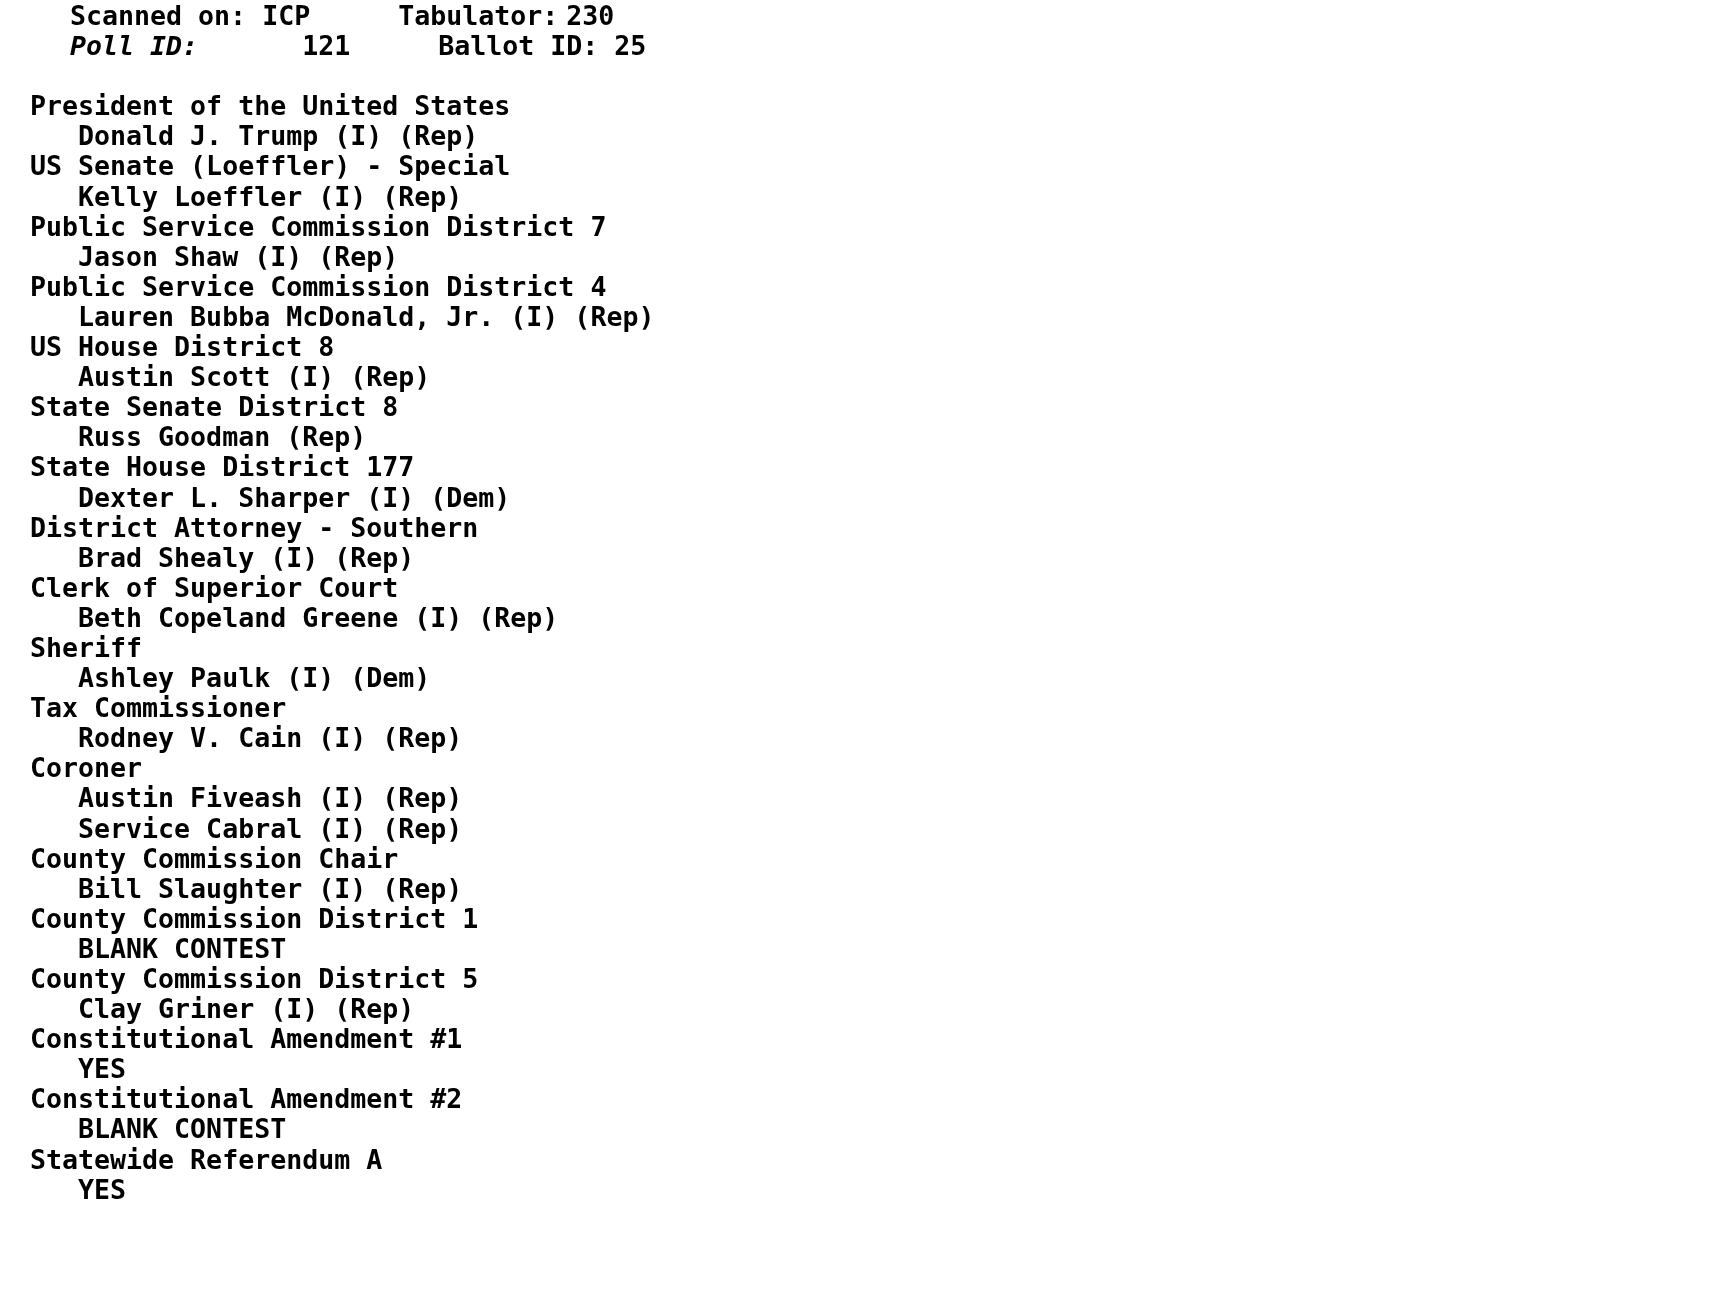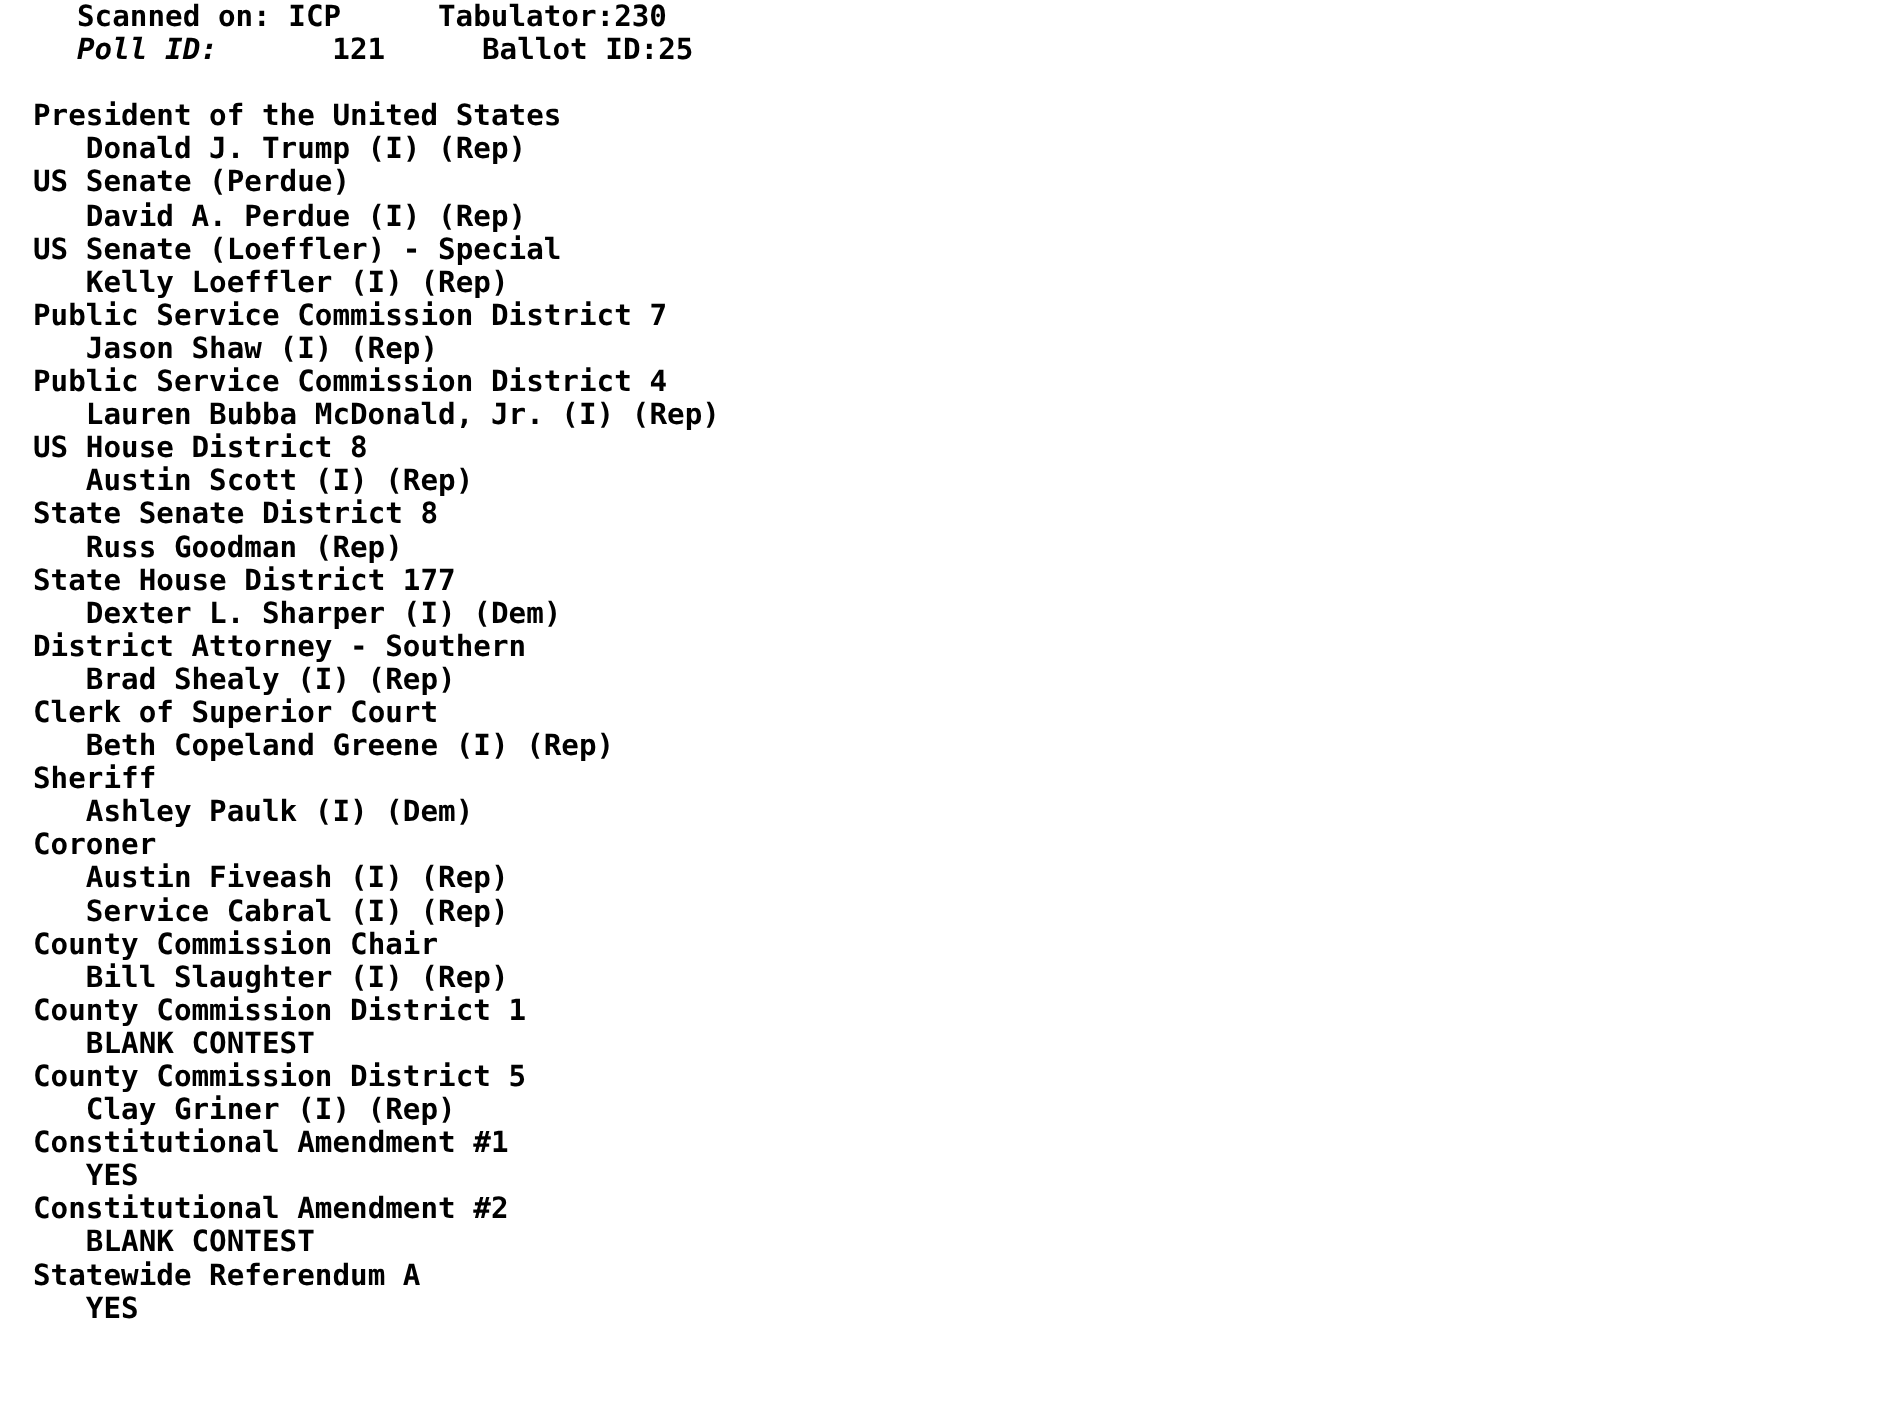--- a/index.html
+++ b/index.html
@@ -33,21 +33,21 @@
     white-space: pre;
     vertical-align: top;
     margin-left: 40px;
   }
   .w12 { width: 12ch; font-style: italic; }
   .w18 { width: 18ch; }
   .w6  { width: 6ch;  }
   .num {
     display: inline-block;
     width: 4ch;
-    text-align: left;
+    text-align: center;
     white-space: pre;
     vertical-align: top;
   }
   .contest-list {
     margin-top: 30.1px; 
   }
   .selection {
     padding-left: 3ch; 
   }
 </style>
@@ -58,24 +58,20 @@
   <div class="ballot">
 
     <div class="line"><span class="cell w18"><span>Scanned on:</span><span> </span><span>ICP</span></span><span class="cell"><span>Tabulator:</span><span class="num">230</span></span></div>
 
     <div class="line"><span class="cell w12">Poll ID:</span><span class="cell w6">121</span><span class="cell"><span>Ballot ID:</span><span class="num">25</span></span></div>
 
     <div class="contest-list" id="contest-list">
         <div class="contest">
           <div class="line contest-name">President of the United States</div>
           <div class="line selection">Donald J. Trump (I) (Rep)</div>
-        </div>
-        <div class="contest">
-          <div class="line contest-name">US Senate (Perdue)</div>
-          <div class="line selection">David A. Perdue (I) (Rep)</div>
         </div>
         <div class="contest">
           <div class="line contest-name">US Senate (Loeffler) - Special</div>
           <div class="line selection">Kelly Loeffler (I) (Rep)</div>
         </div>
         <div class="contest">
           <div class="line contest-name">Public Service Commission District 7</div>
           <div class="line selection">Jason Shaw (I) (Rep)</div>
         </div>
         <div class="contest">
@@ -100,20 +96,24 @@
         </div>
         <div class="contest">
           <div class="line contest-name">Clerk of Superior Court</div>
           <div class="line selection">Beth Copeland Greene (I) (Rep)</div>
         </div>
         <div class="contest">
           <div class="line contest-name">Sheriff</div>
           <div class="line selection">Ashley Paulk (I) (Dem)</div>
         </div>
         <div class="contest">
+          <div class="line contest-name">Tax Commissioner</div>
+          <div class="line selection">Rodney V. Cain (I) (Rep)</div>
+        </div>
+        <div class="contest">
           <div class="line contest-name">Coroner</div>
           <div class="line selection">Austin Fiveash (I) (Rep)</div>
         </div>
         <div class="contest">
           <div class="line selection">Service Cabral (I) (Rep)</div>
         </div>
         <div class="contest">
           <div class="line contest-name">County Commission Chair</div>
           <div class="line selection">Bill Slaughter (I) (Rep)</div>
         </div>

